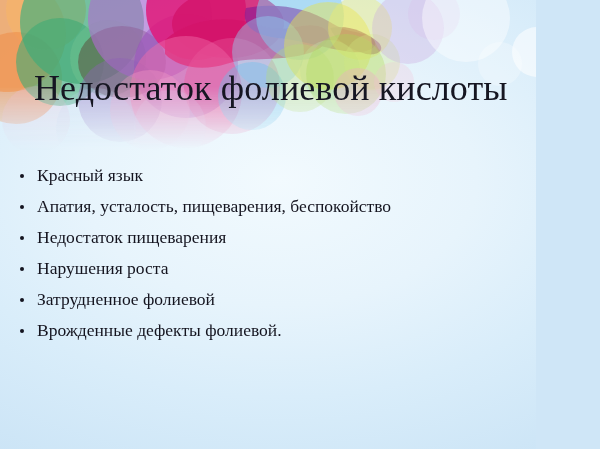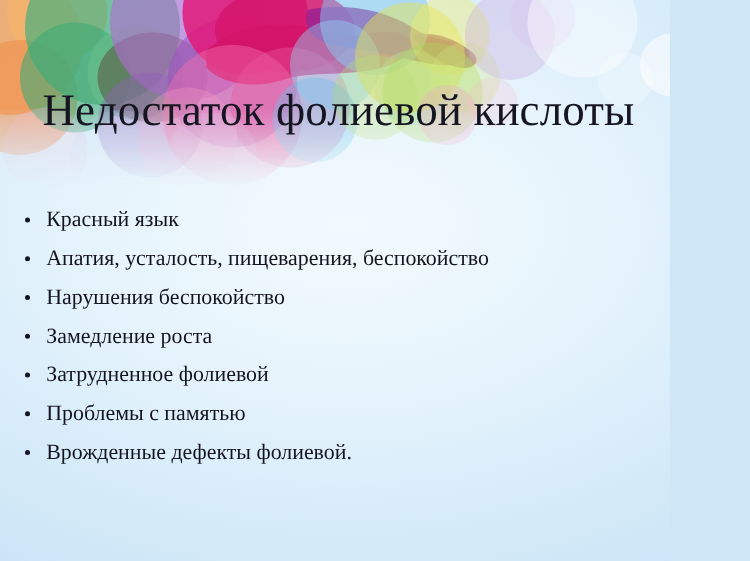--- a/index.html
+++ b/index.html
@@ -129,20 +129,19 @@
         <circle cx="170" cy="126" r="36" fill="#d7c2e6" opacity="0.20"></circle>
       </g>
     </svg>
   </div>
 
   <div id="title">Недостаток фолиевой кислоты</div>
 
   <ul id="bullets">
     <li><span>Красный язык</span></li>
     <li><span>Апатия, усталость, пищеварения, беспокойство</span></li>
-    <li><span>Нарушения беспокойство</span></li>
-    <li><span>Замедление роста</span></li>
+    <li><span>Недостаток пищеварения</span></li>
+    <li><span>Нарушения роста</span></li>
     <li><span>Затрудненное фолиевой</span></li>
-    <li><span>Проблемы с памятью</span></li>
     <li><span>Врожденные дефекты фолиевой.</span></li>
   </ul>
 
 </div>
 
 </body></html>

